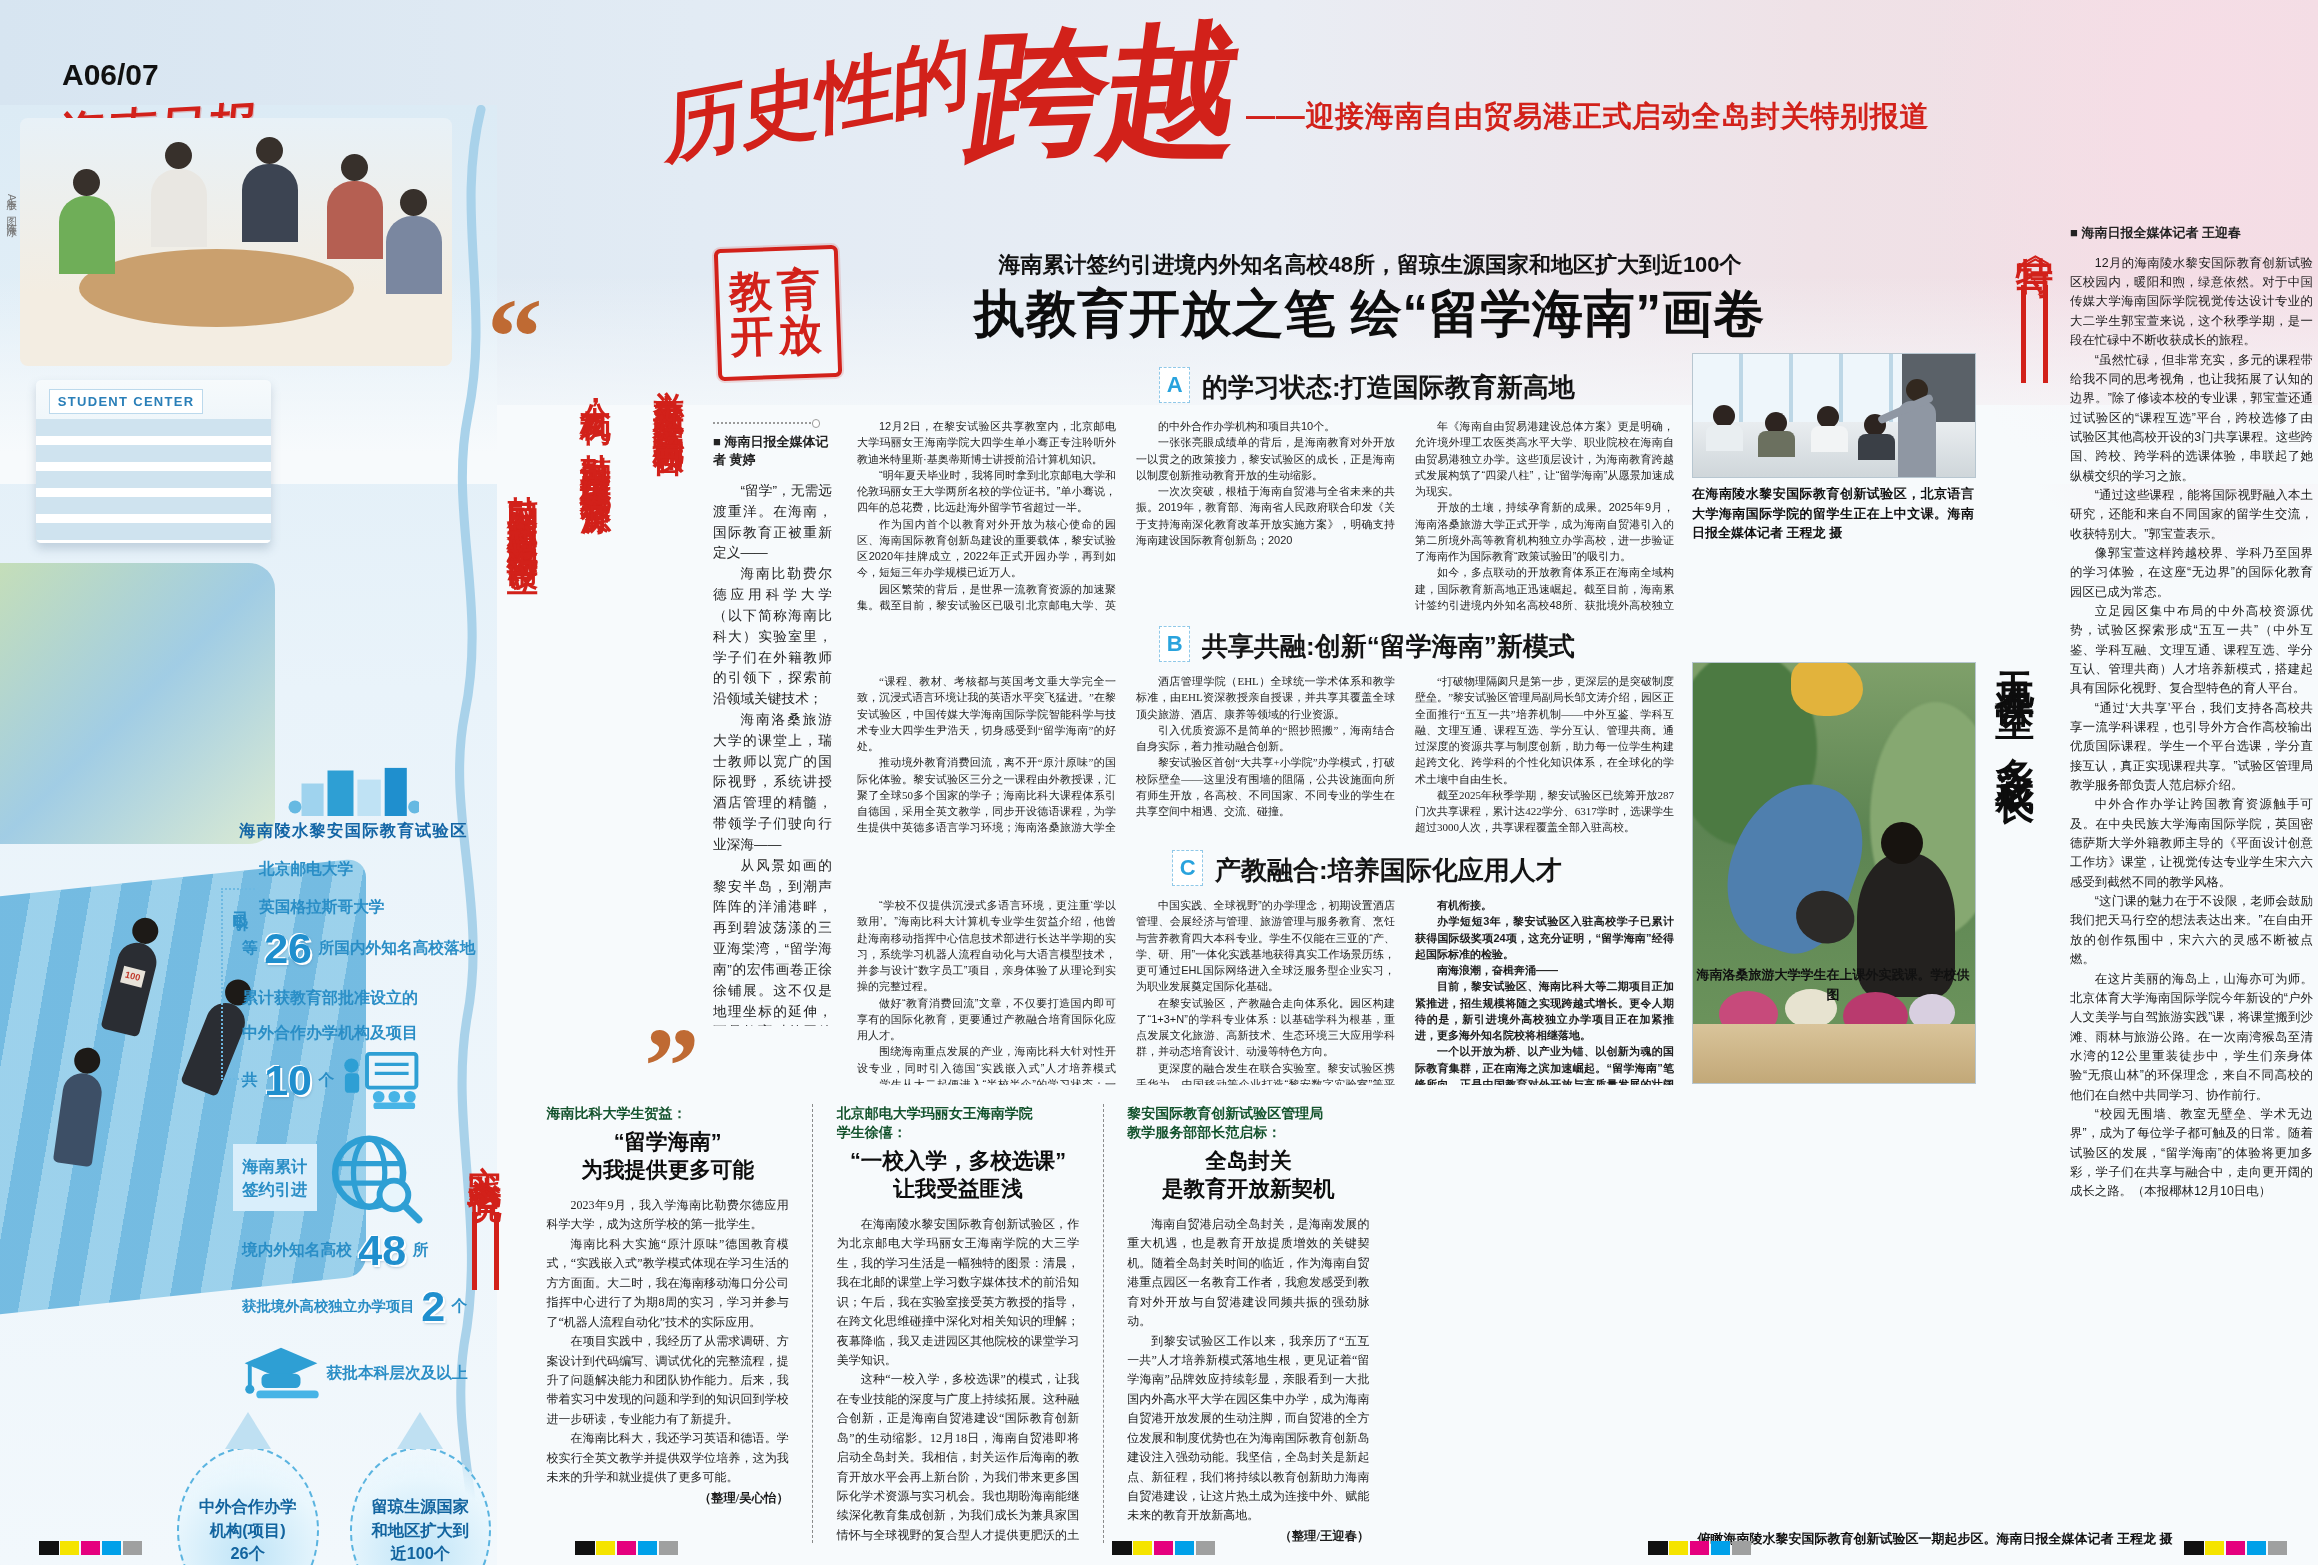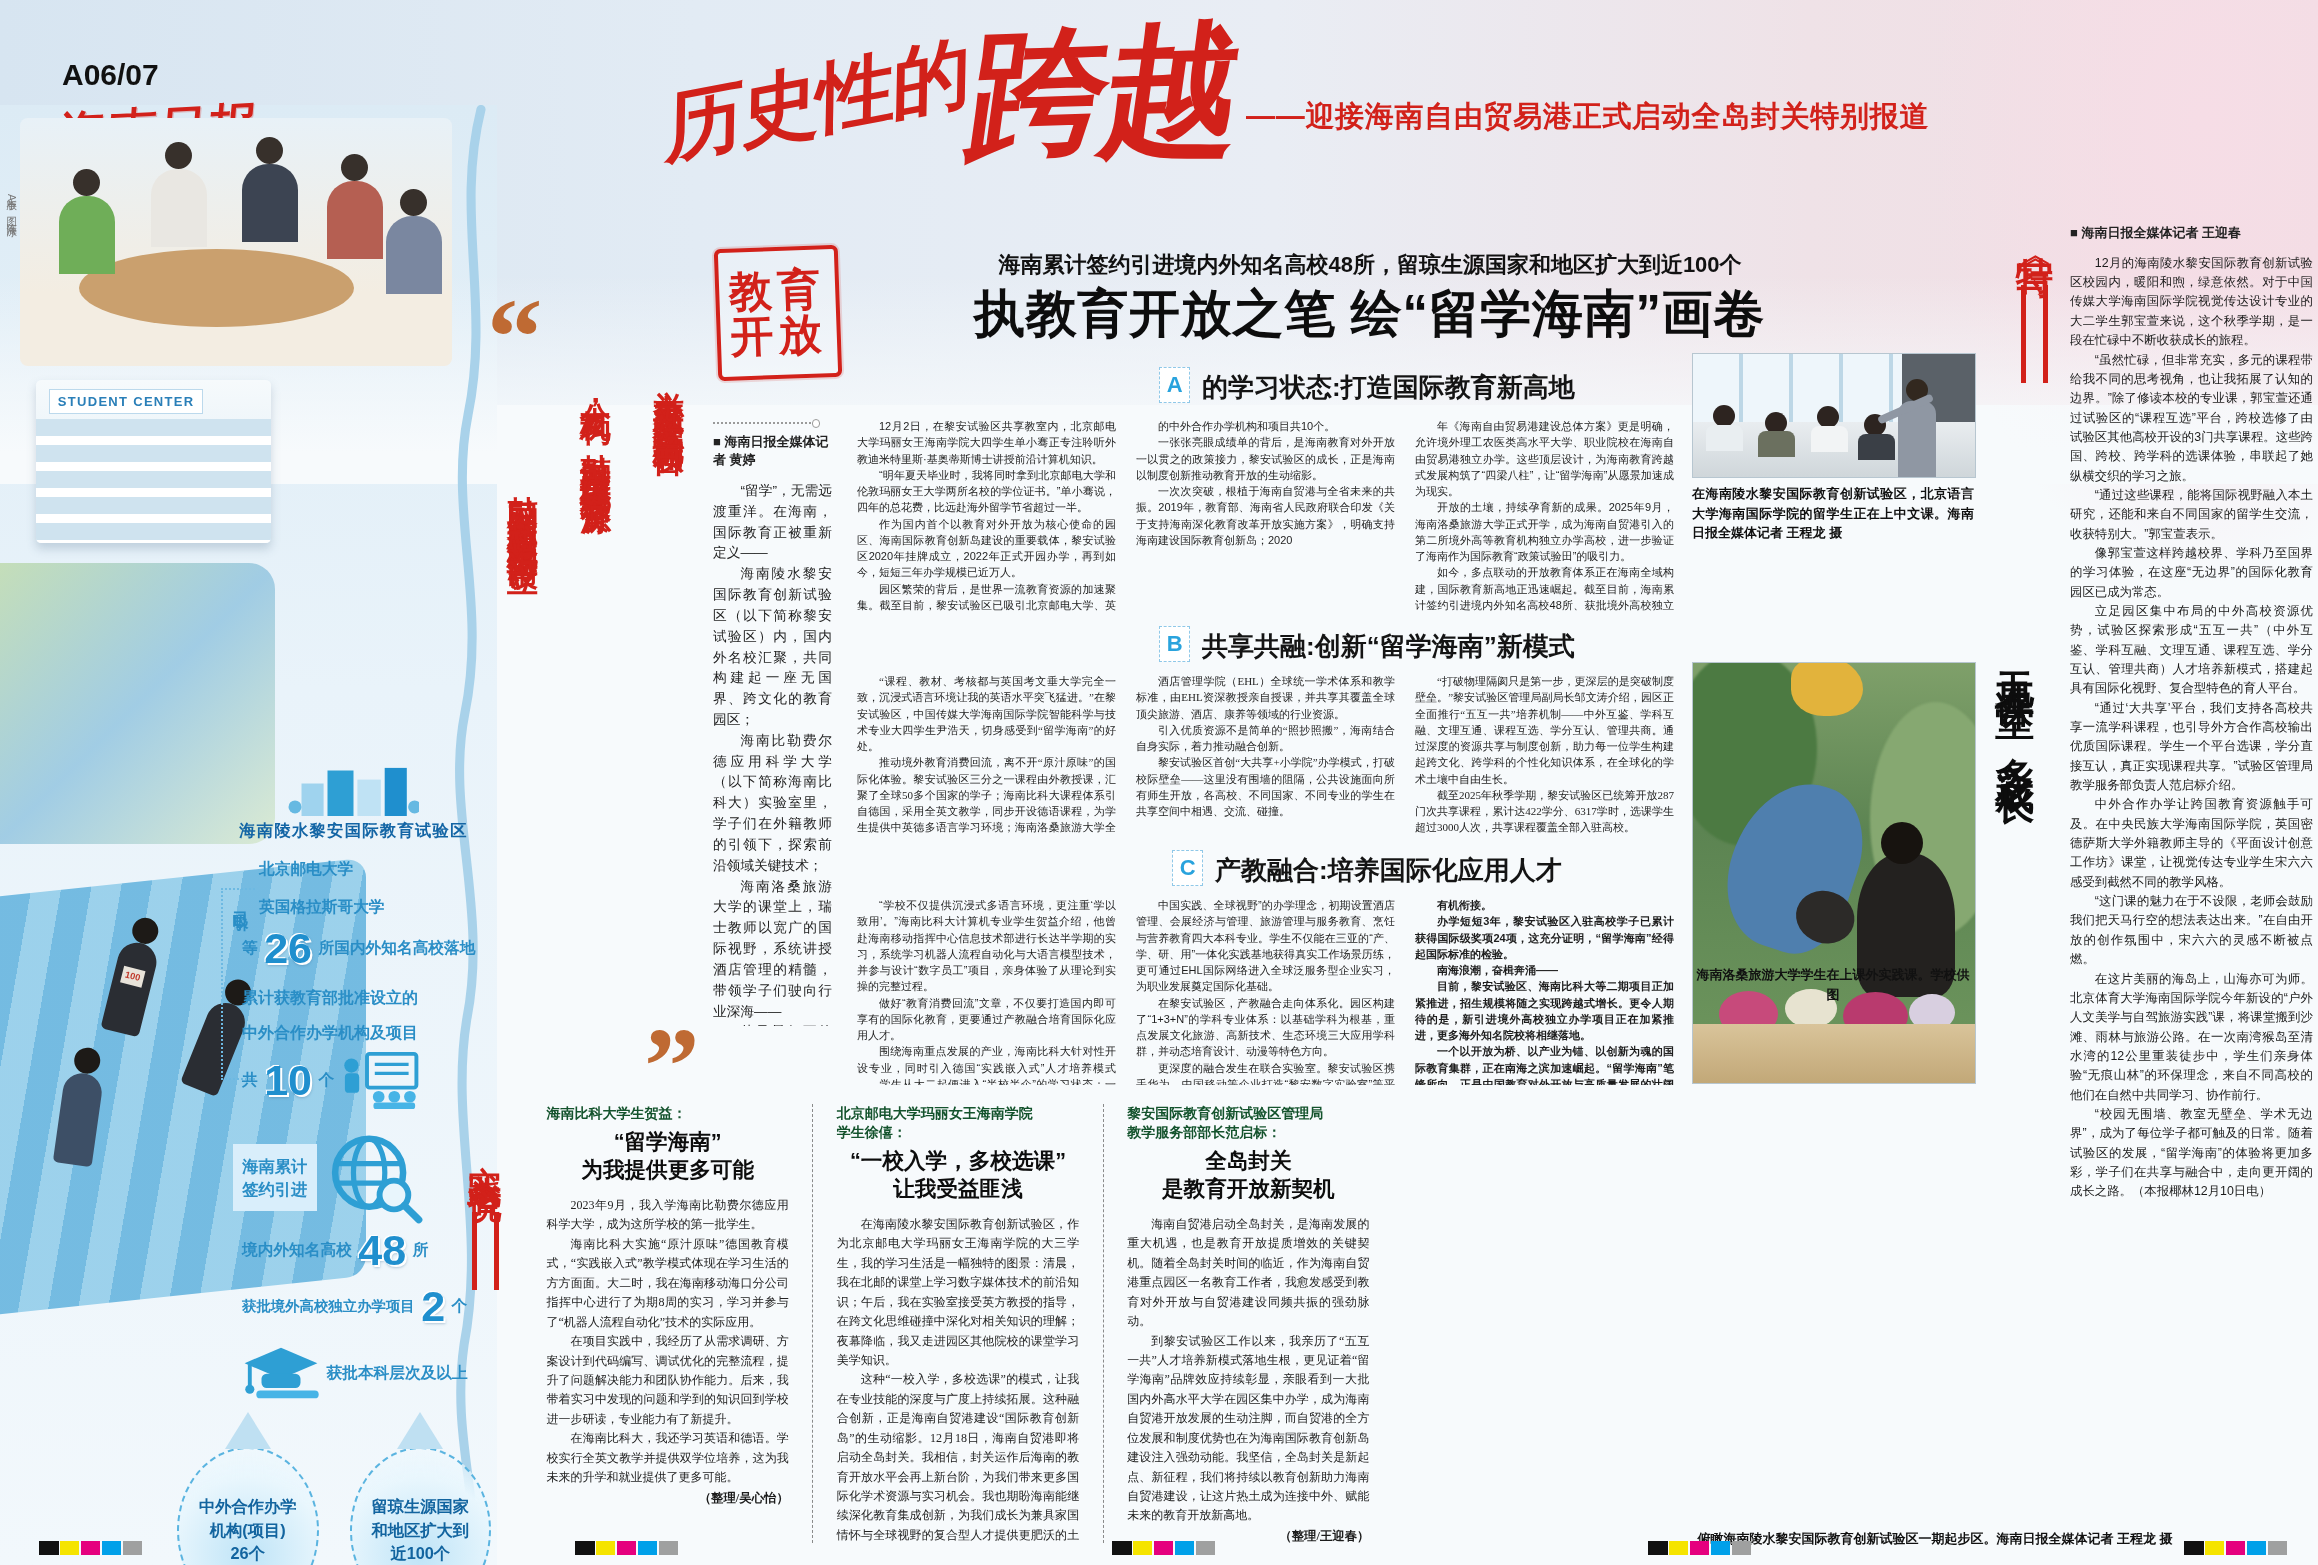--- a/index.html
+++ b/index.html
@@ -277,21 +277,20 @@
   </div>
 
   <div class="abs kicker">海南累计签约引进境内外知名高校48所，留琼生源国家和地区扩大到近100个</div>
   <div class="abs headline">执教育开放之笔 绘“留学海南”画卷</div>
 
   <div class="abs" style="left:713px;top:418px;width:119px;height:608px;overflow:hidden;">
     <div class="dotrule"></div>
     <div class="byline">■ 海南日报全媒体记者 黄婷</div>
     <div class="intro">
         <p>“留学”，无需远渡重洋。在海南，国际教育正被重新定义——</p>
-        <p>海南陵水黎安国际教育创新试验区（以下简称黎安试验区）内，国内外名校汇聚，共同构建起一座无国界、跨文化的教育园区；</p>
         <p>海南比勒费尔德应用科学大学（以下简称海南比科大）实验室里，学子们在外籍教师的引领下，探索前沿领域关键技术；</p>
         <p>海南洛桑旅游大学的课堂上，瑞士教师以宽广的国际视野，系统讲授酒店管理的精髓，带领学子们驶向行业深海——</p>
         <p>从风景如画的黎安半岛，到潮声阵阵的洋浦港畔，再到碧波荡漾的三亚海棠湾，“留学海南”的宏伟画卷正徐徐铺展。这不仅是地理坐标的延伸，更是教育对外开放格局的深刻重塑。</p>
       </div>
   </div>
 
   <div class="abs sechead" style="top:367px;">
     <span class="secletter">A</span><span>的学习状态:打造国际教育新高地</span>
   </div>
   <div class="abs colrow" style="left:857px;top:418px;width:817px;height:194px;">

